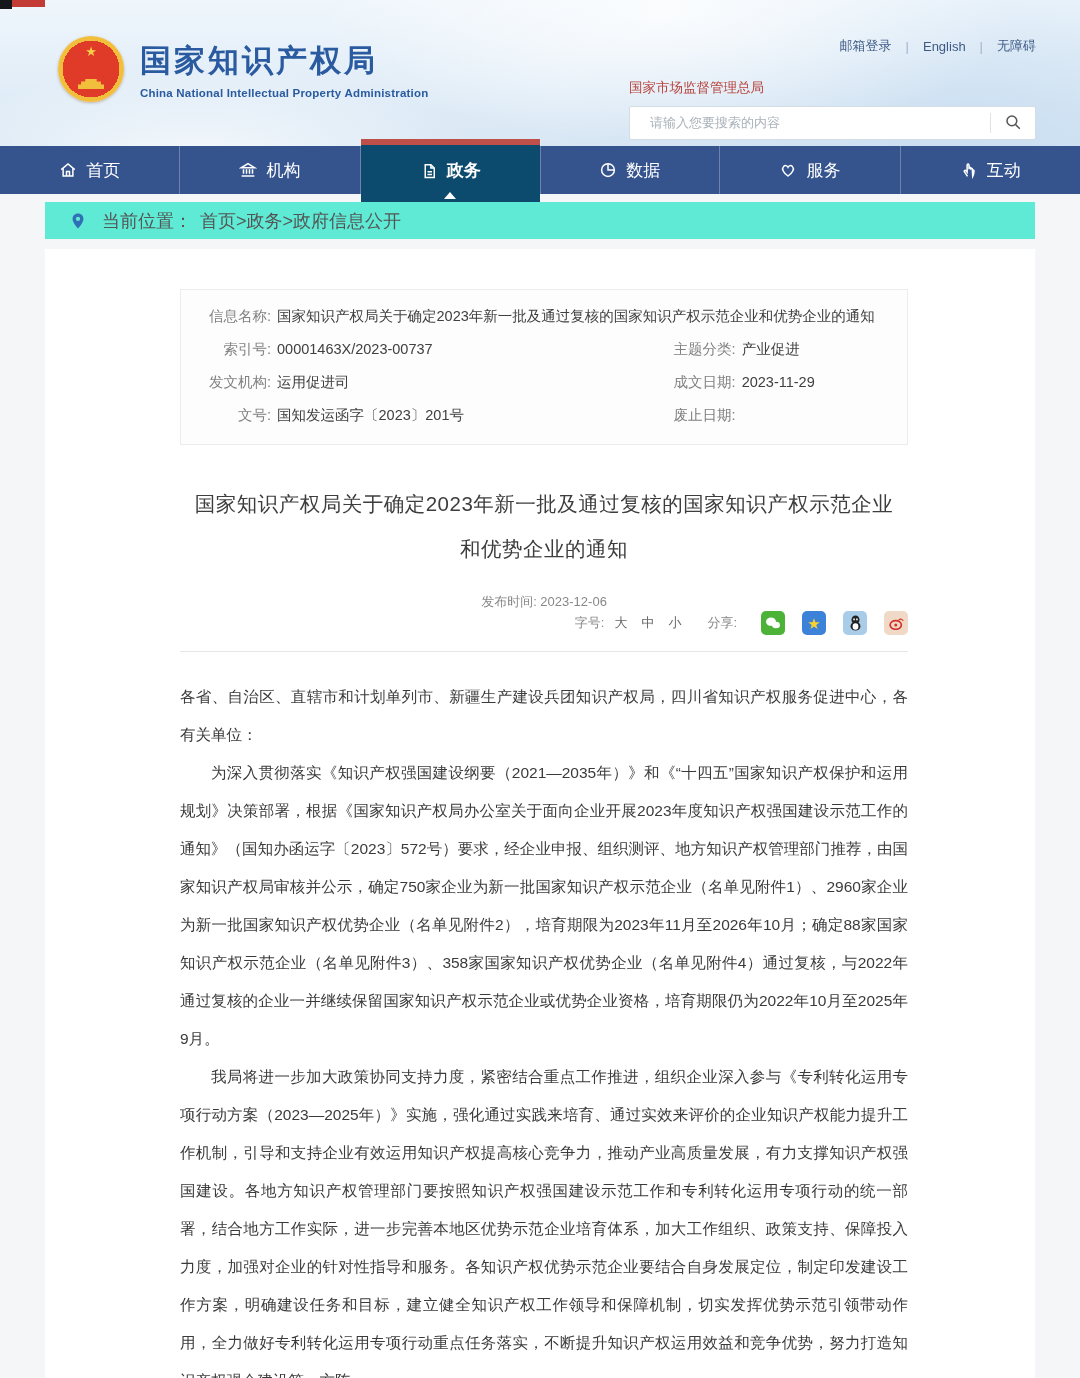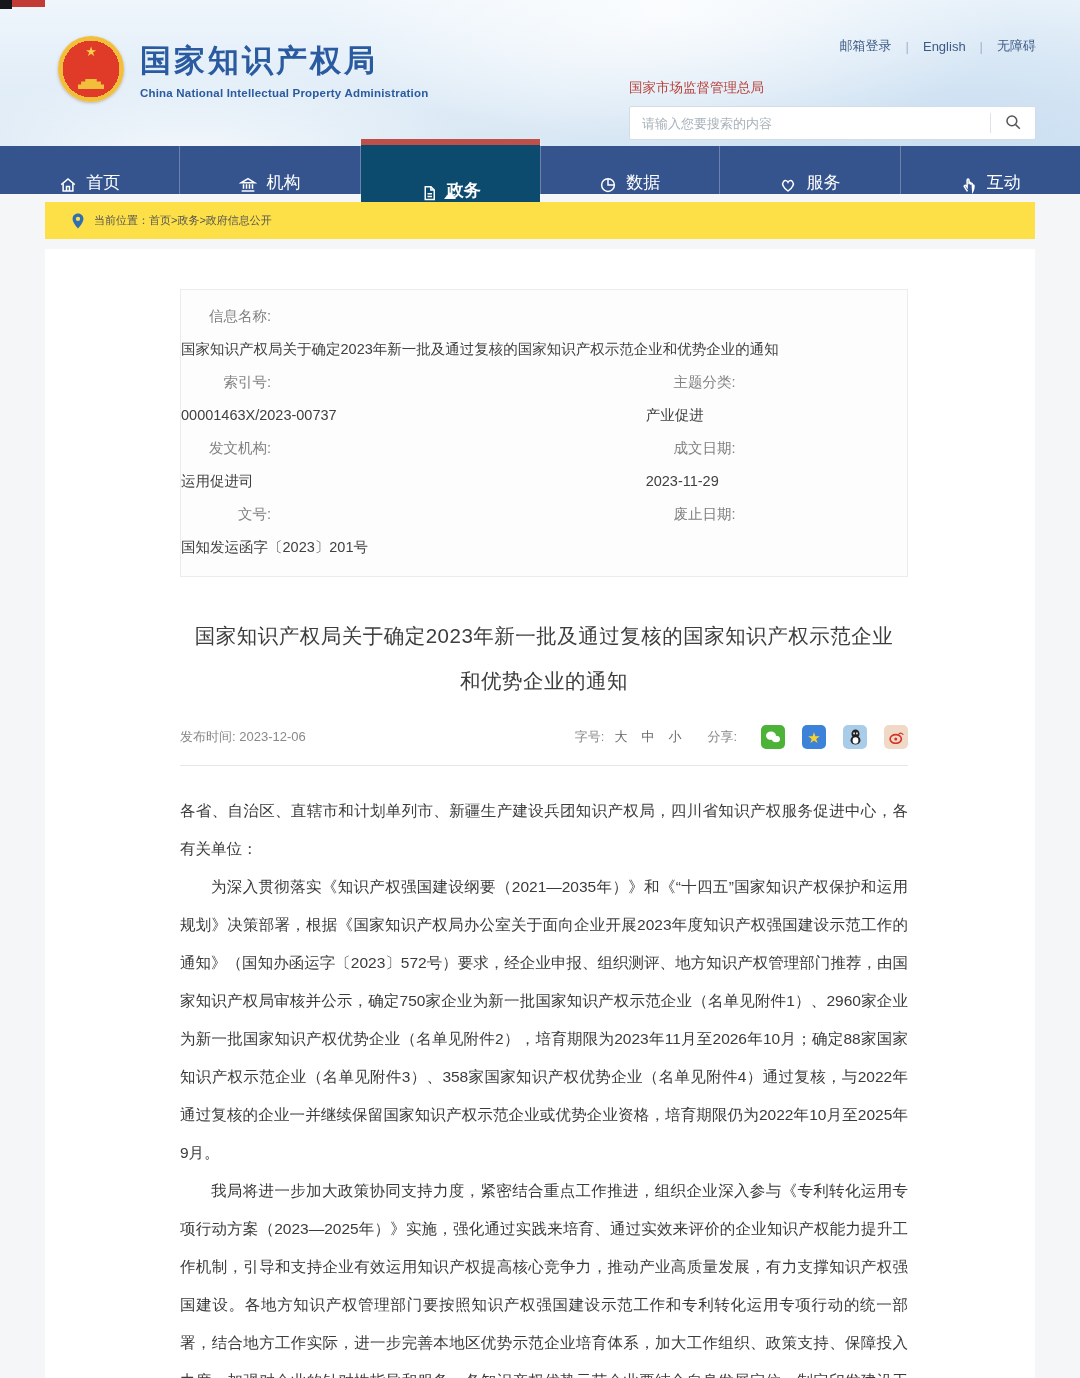--- a/index.html
+++ b/index.html
@@ -34,57 +34,57 @@
   .brand-text .en { font-size:11.5px; font-weight:700; color:#2a5a9f; margin-top:5px; letter-spacing:.2px; }
   .header-right { position:absolute; right:44px; top:38px; width:375px; }
   .top-links { position:absolute; right:0; top:-1px; display:flex; align-items:center; gap:14px;
     font-size:13px; color:#3d5a85; white-space:nowrap; }
   .top-links .sep { color:#9db4cd; }
   .top-links a { color:#3d5a85; text-decoration:none; cursor:pointer; }
   .org-links { position:absolute; left:-32px; top:22px; font-size:13.5px; line-height:21px; color:#b8433c; }
   .org-links a { display:block; color:#b8433c; text-decoration:none; cursor:pointer;margin-top:17px; }
   .search-box { position:absolute; left:-32px; top:68px; width:407px; height:34px; background:#fff;
     border:1px solid #d4dce4; border-radius:2px; display:flex; align-items:center; }
-  .search-box input { flex:1; border:none; outline:none; height:100%; padding:0 12px;
-    font-size:13px; color:#333; font-family:Liberation Sans, sans-serif; background:transparent; }
+  .search-box input { flex:1; border:none; outline:none; height:100%; padding:0 20px;
+    font-size:13px; color:#333; font-family:Liberation Serif, serif; background:transparent; }
   .search-box input::placeholder { color:#a9b2ba; }
   .search-divider { width:1px; height:20px; background:#dde3e9; }
   .search-btn { width:44px; height:100%; display:flex; align-items:center; justify-content:center;
     cursor:pointer; background:transparent; border:none; }
   
   .nav { display:flex; height:48px; background:#35548e; position:relative; z-index:5; }
-  .nav-item { flex:1; display:flex; align-items:flex-end; justify-content:center; gap:9px;
+  .nav-item { flex:1; display:flex; align-items:center; justify-content:center; gap:9px;
     color:#fff; font-size:17px; cursor:pointer; position:relative;
     border-right:1px solid rgba(255,255,255,.28); }
   .nav-item:last-child { border-right:none; }
   .nav-item .nicon { display:flex; }
   .nav-item.active { background:#0c4a6e; margin-top:-7px; height:63px; font-weight:700;
     border-right:none; box-shadow:1px 0 0 rgba(255,255,255,.28); }
   .nav-item.active::before { content:""; position:absolute; top:0; left:0; right:0; height:6px; background:#bf4f49; }
   .nav-item.active::after { content:""; position:absolute; bottom:3px; left:50%; transform:translateX(-50%);
     width:0; height:0; border:6px solid transparent; border-bottom:7px solid #fff; border-top:none; }
   
-  .breadcrumb-bar { margin:8px 45px 0; background:#fde047; height:37px; display:flex; align-items:center;
-    padding:0 26px; font-size:11px; color:#555; }
+  .breadcrumb-bar { margin:8px 45px 0; background:#5eead4; height:37px; display:flex; align-items:center;
+    padding:0 26px; font-size:18px; color:#555;gap:8px; }
   .breadcrumb-bar .pin { margin-right:9px; display:flex; }
   .crumb-prefix { color:#555; }
   .crumb-path { color:#555; }
   
   .card { margin:10px 45px 0; background:#fff; min-height:1130px; padding:40px 127px 70px 135px; }
   .info-panel { border:1px solid #ececec; background:#fdfdfd; padding:10px 0 12px; }
   .info-row { display:flex; line-height:33px; font-size:14.5px; }
-  .info-cell { display:flex;flex-direction:column; }
+  .info-cell { display:flex; }
   .info-cell.left { width:64%; }
   .info-cell.right { flex:1; }
   .info-label { width:96px; text-align:right; color:#808080; padding-right:6px; flex:0 0 auto; }
   .info-value { color:#404040; }
   
   .article-title { text-align:center; font-size:20.5px; color:#3d3d3d; font-weight:400;
     line-height:45px; margin-top:36px; letter-spacing:.5px; }
-  .meta-row { margin-top:22px; display:flex; align-items:center; font-size:13px; color:#888; }
+  .meta-row { margin-top:22px; display:flex; align-items:center; font-size:13px; color:#888;flex-direction:column; }
   .meta-right { margin-left:auto; display:flex; align-items:center; gap:10px; }
   .fontsize-group { display:flex; gap:14px; color:#666; }
   .fontsize-group span { cursor:pointer; }
   .share-group { display:flex; gap:17px; margin-left:14px; align-items:center; }
   .share-sq { width:24px; height:24px; border-radius:5px; display:flex; align-items:center;
     justify-content:center; cursor:pointer; }
   .divider { height:1px; background:#e7e7e7; margin-top:16px; }
   .body-text { margin-top:26px; font-size:15.5px; line-height:38px; color:#3b3b3b; text-align:justify; }
   .body-text p.indent { text-indent:2em; }
 </style>

